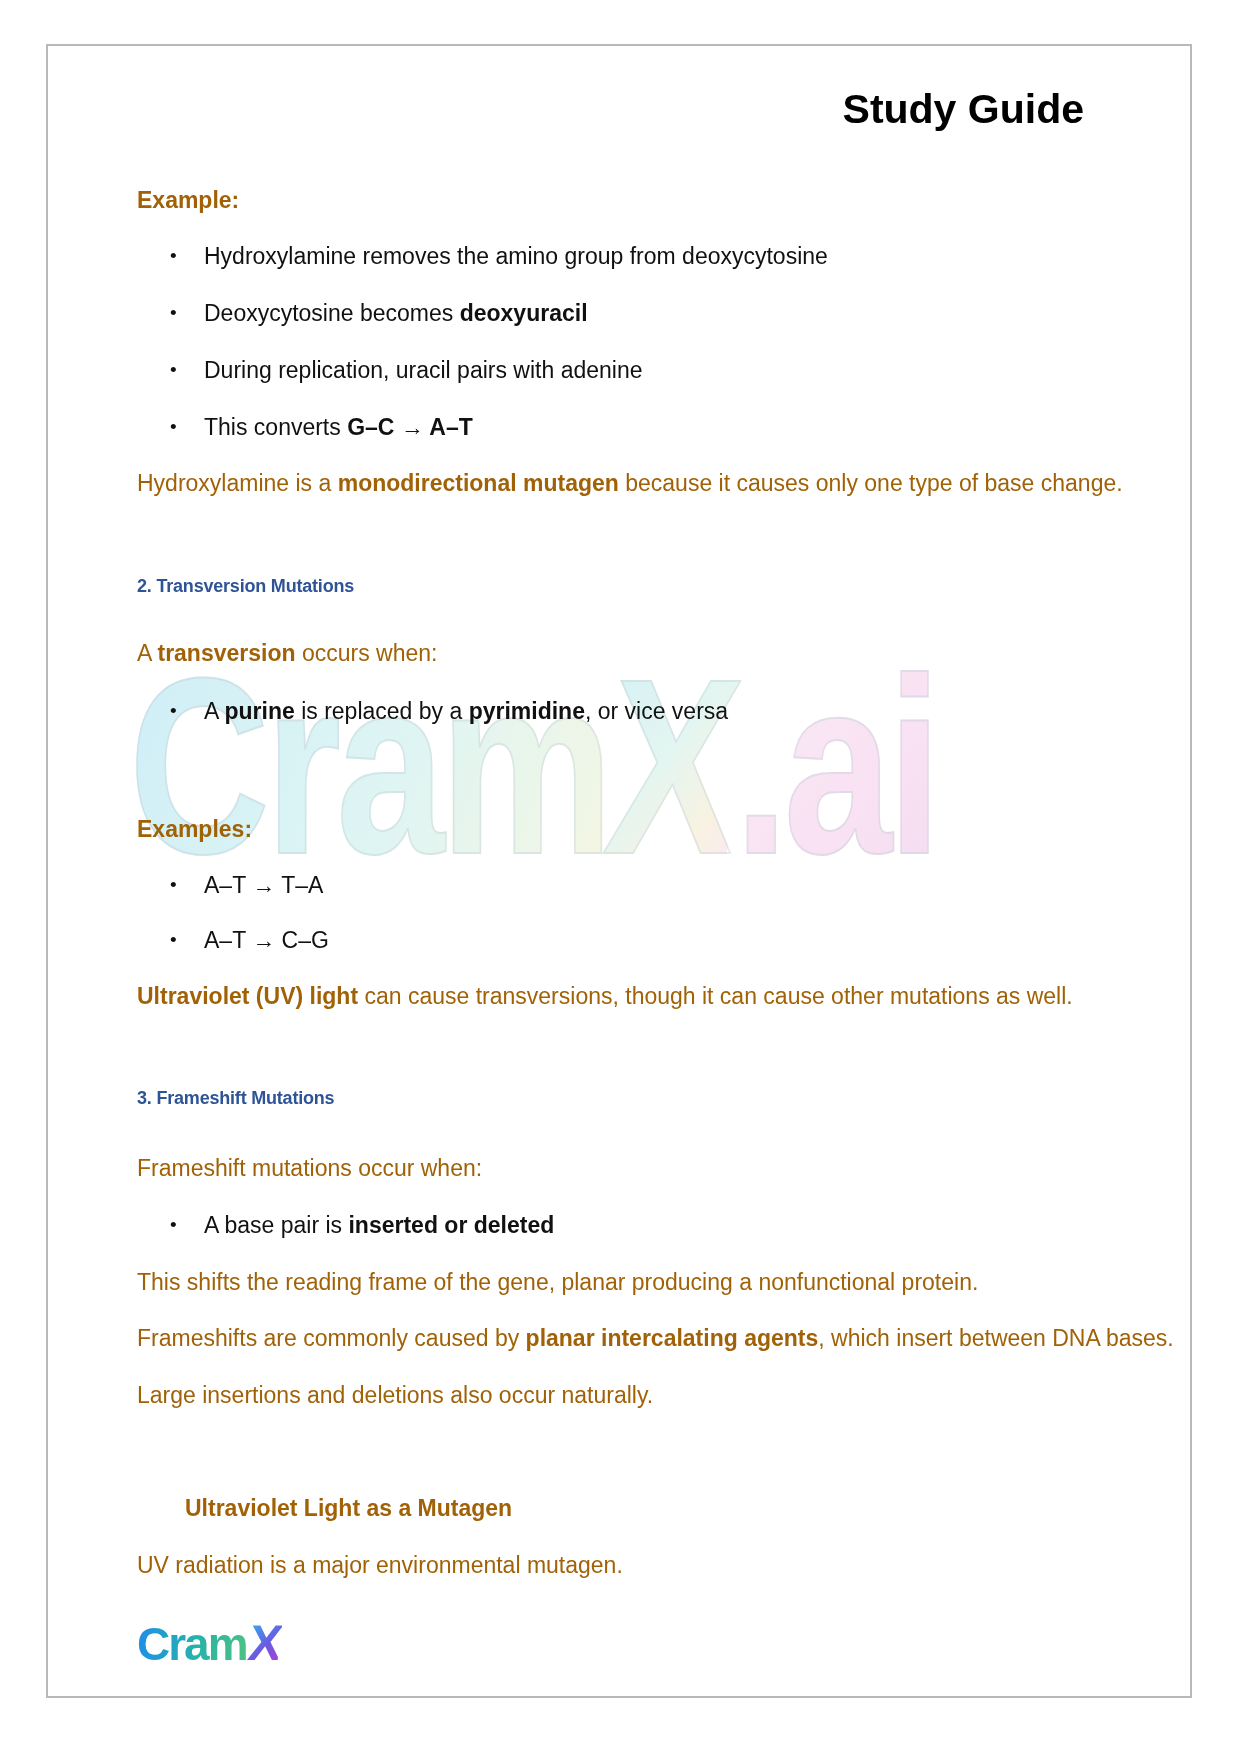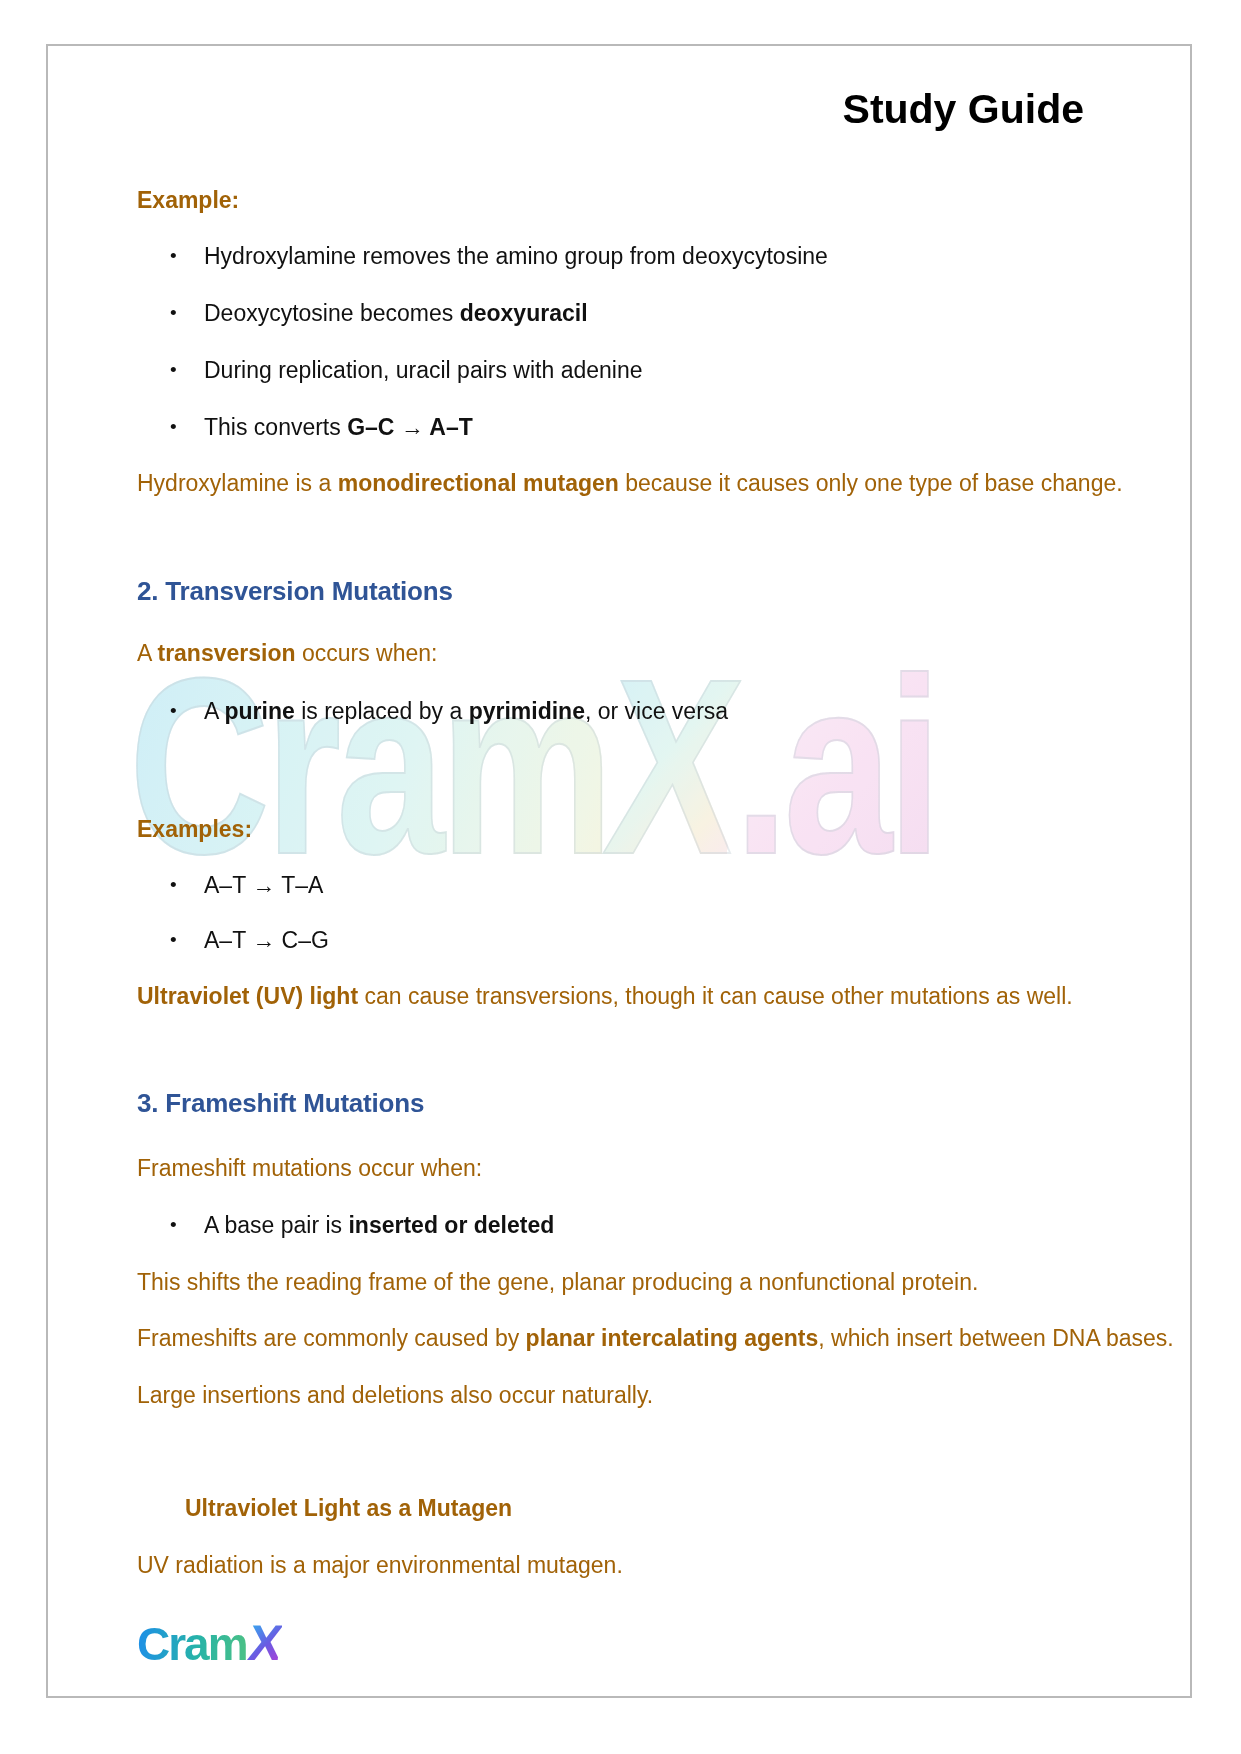--- a/index.html
+++ b/index.html
@@ -18,21 +18,21 @@
   }
   .block{
     position:absolute;left:89px;font-size:23px;line-height:30px;
     white-space:nowrap;color:#a16207;
   }
   .bullet{
     position:absolute;left:122px;font-size:23px;line-height:30px;white-space:nowrap;
   }
   .dot{display:inline-block;width:34px;font-size:19px;vertical-align:top;line-height:30px;}
   .heading{
-    position:absolute;left:89px;font-size:26px;font-weight:700;
+    position:absolute;left:89px;font-size:18px;font-weight:700;
     color:#2F5496;white-space:nowrap;letter-spacing:-0.2px;
   }
   .bold-label{font-weight:700;}
   
   .wm{
     position:absolute;left:81px;top:596px;
     font-size:250px;font-weight:700;letter-spacing:-6px;white-space:nowrap;
     transform:scaleX(0.78);transform-origin:left top;line-height:1.0;
     user-select:none;pointer-events:none;opacity:0.85;
   }

